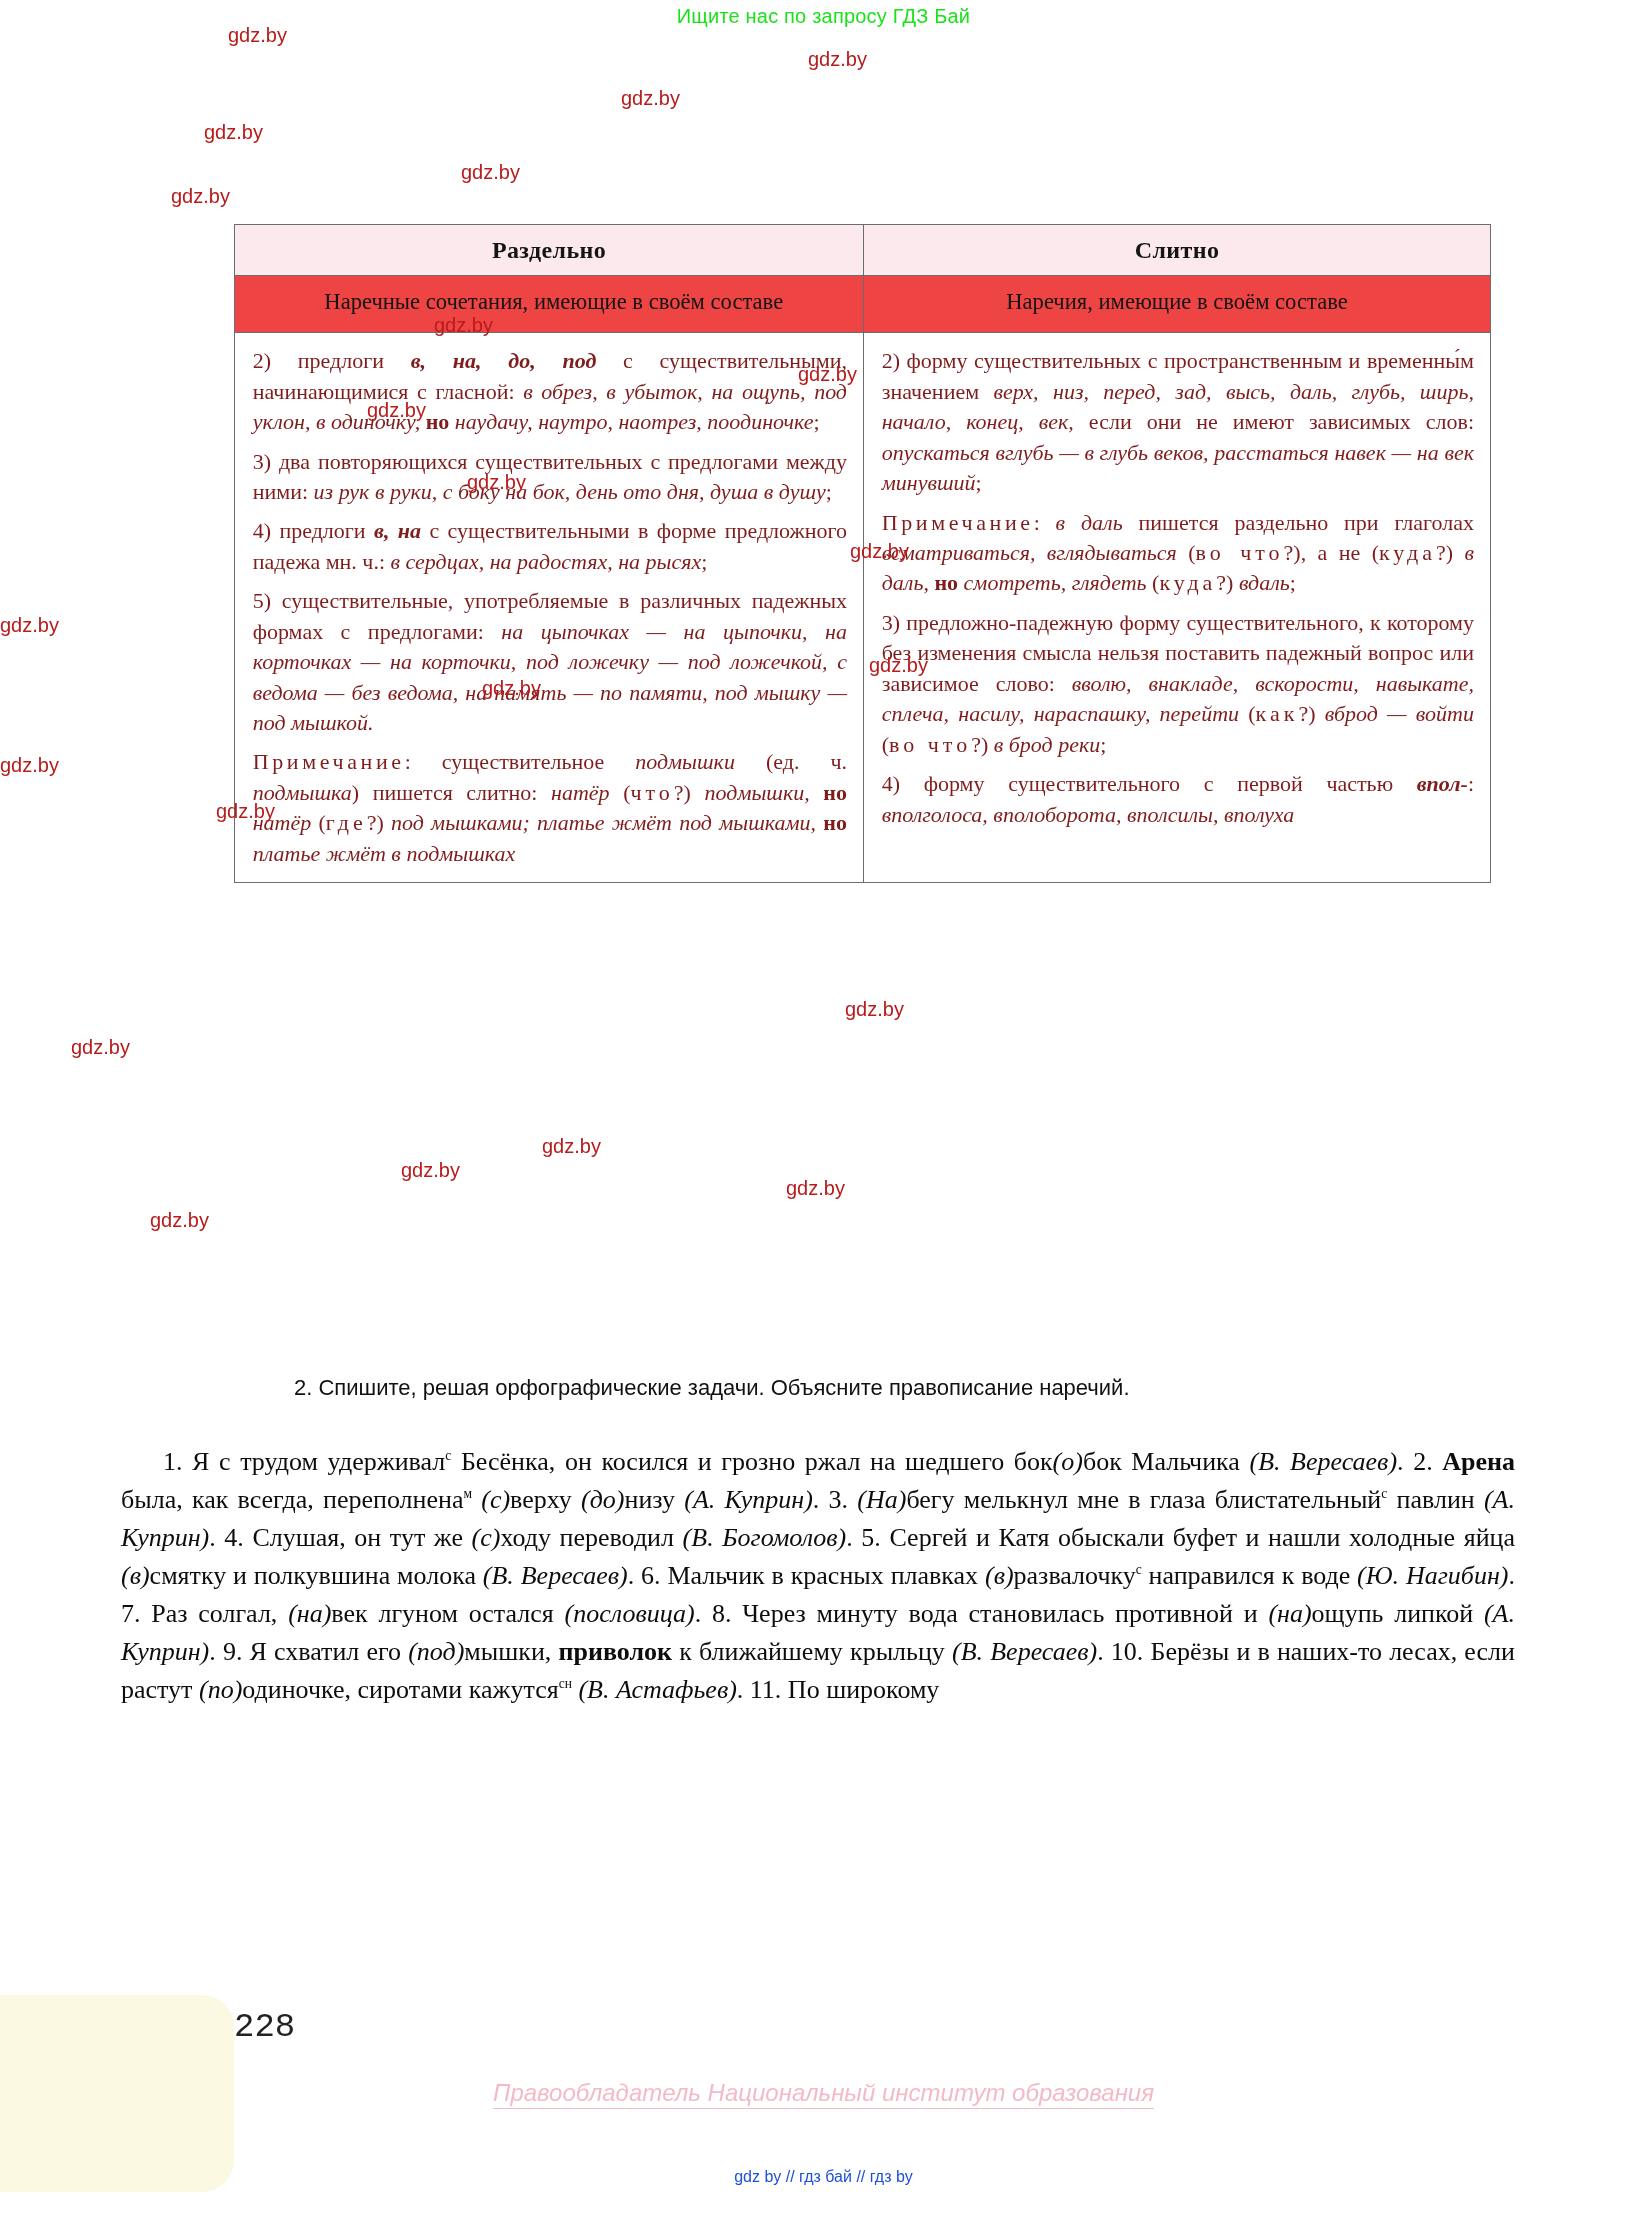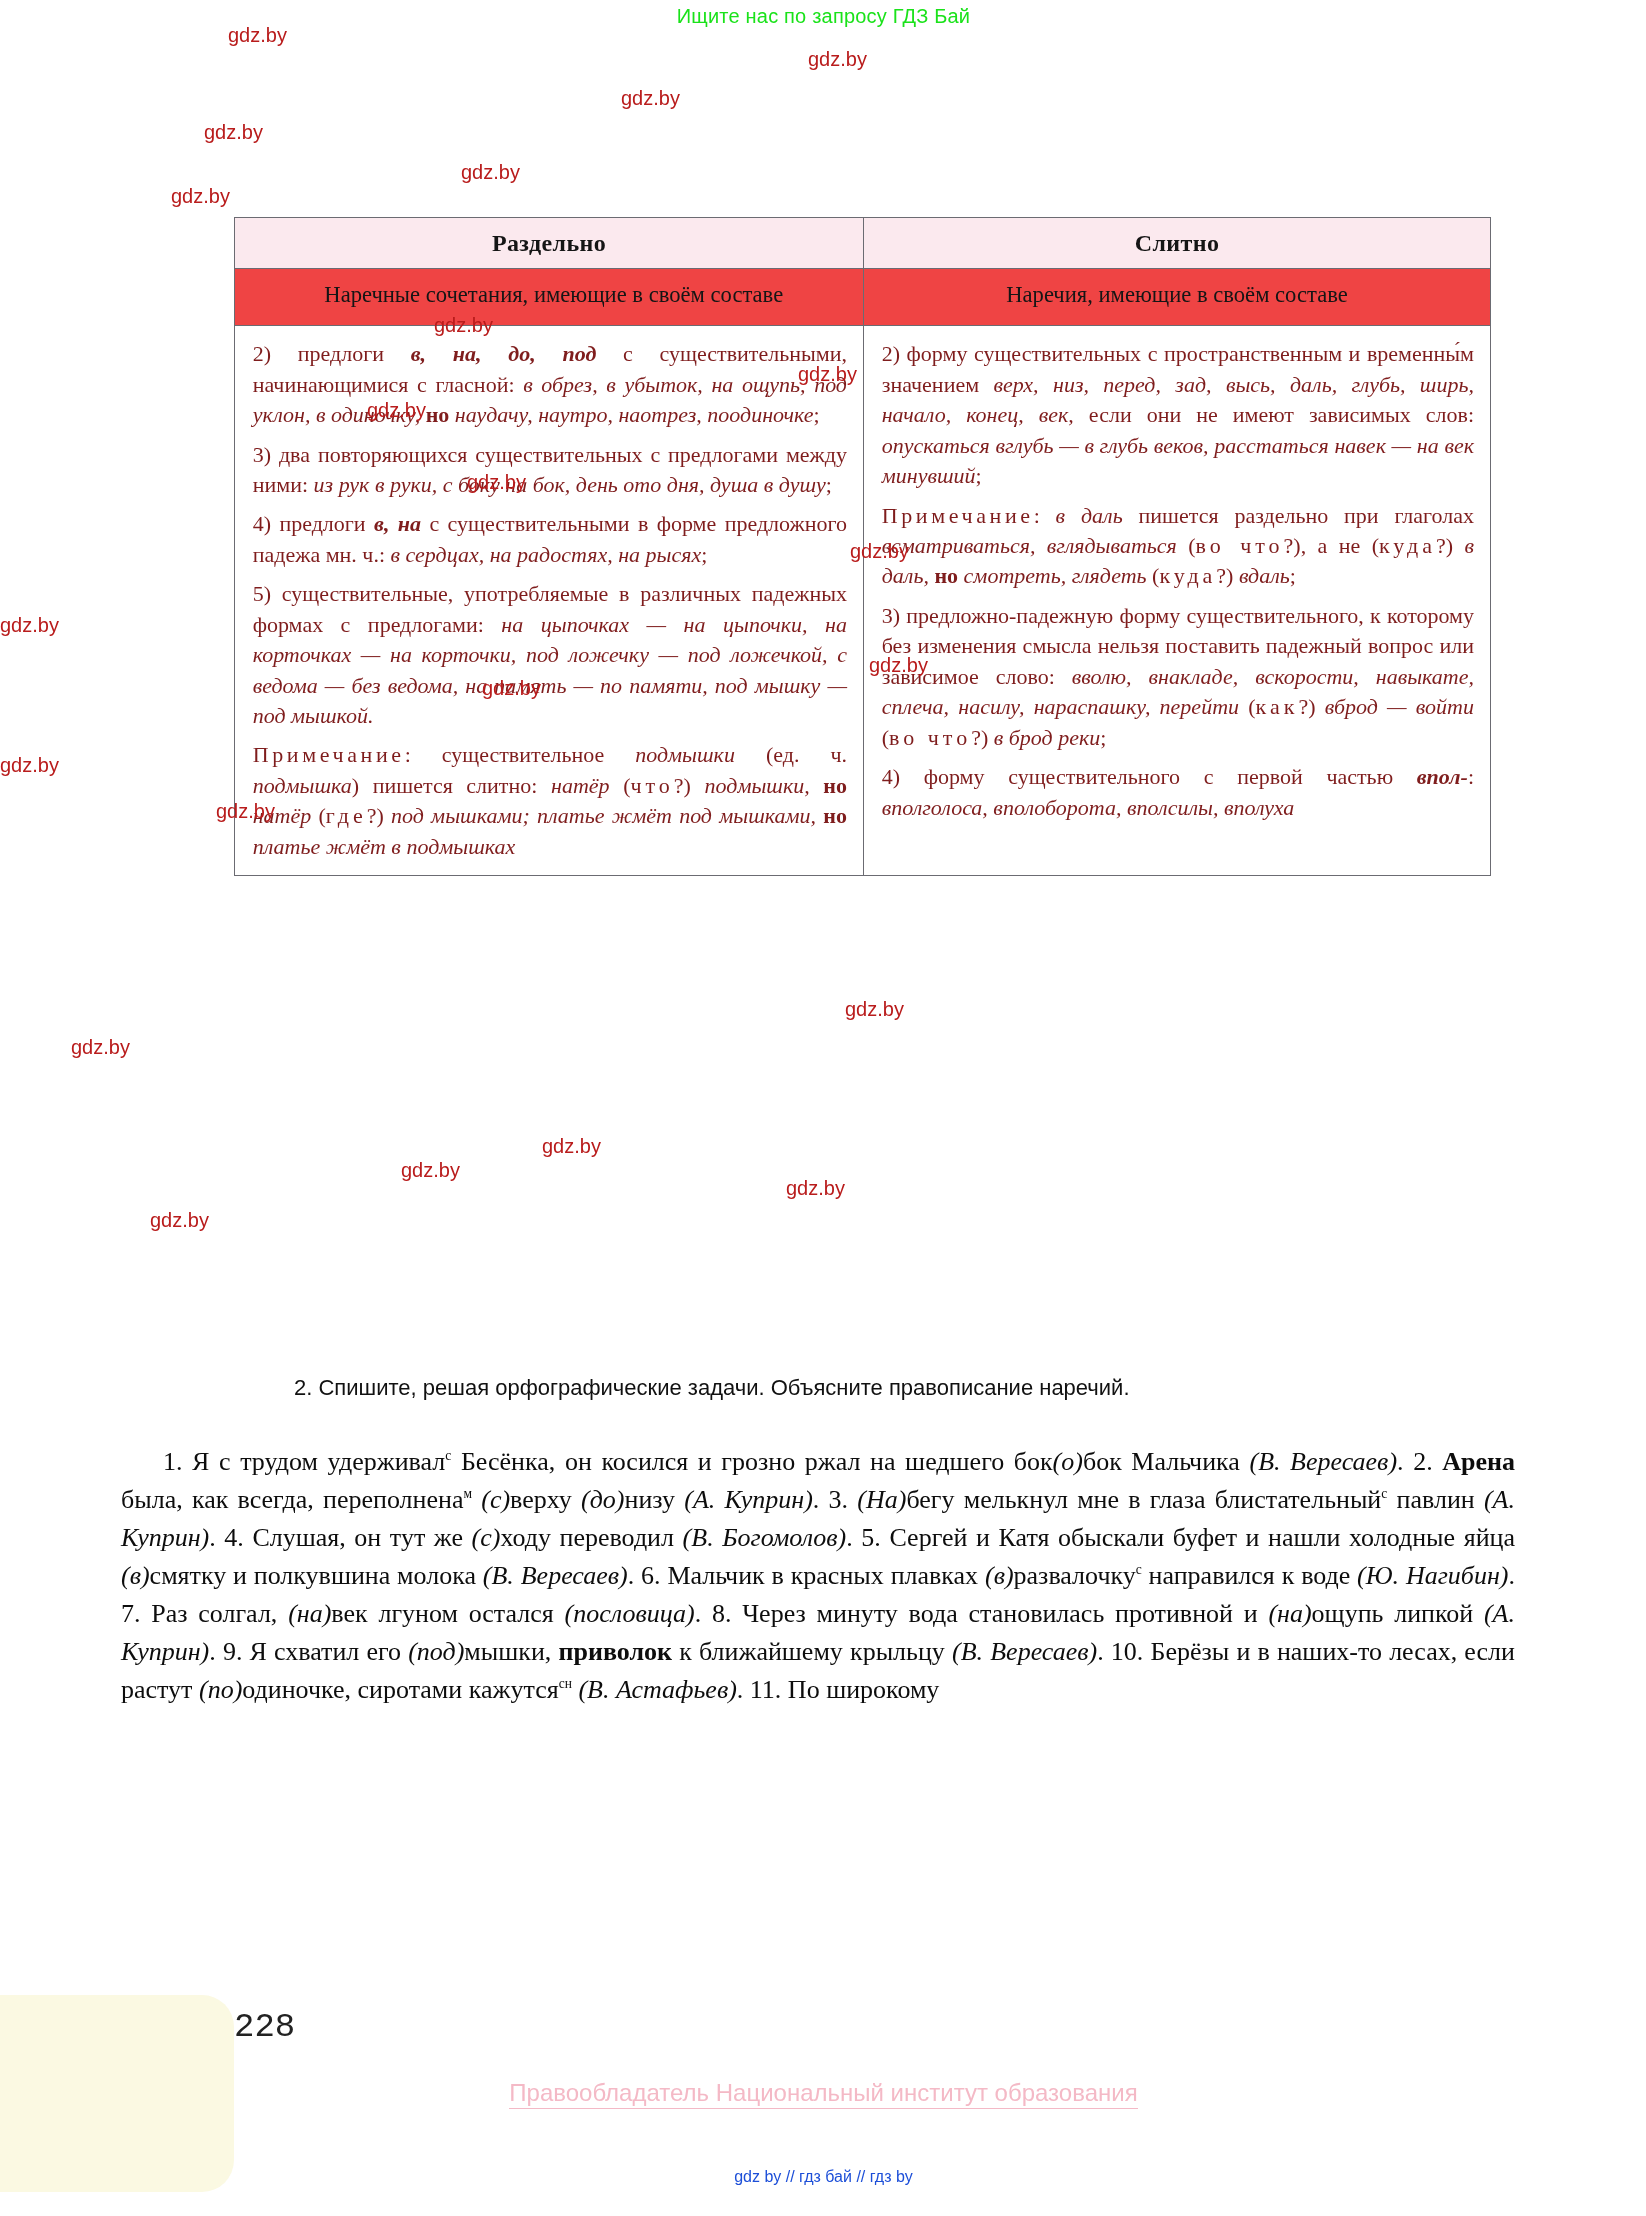--- a/index.html
+++ b/index.html
@@ -66,21 +66,21 @@
     font-size: 34px;
     color: #222;
     z-index: 2;
     font-family: Liberation Mono, monospace;
   }
 
   
   .rules-table {
     position: absolute;
     left: 234px;
-    top: 217px;
+    top: 224px;
     width: 1256px;
     border-collapse: collapse;
     table-layout: fixed;
     border-radius: 7px;
   }
   .rules-table td {
     border: 1.6px solid #6b6b72;
     vertical-align: top;
     padding: 0;
   }
@@ -163,20 +163,21 @@
   .copyright {
     position: absolute;
     left: 0;
     top: 2079px;
     width: 100%;
     text-align: center;
     font-family: "Liberation Sans", sans-serif;
     font-size: 24px;
     color: #f4b9c6;
     z-index: 3;
+    font-style: italic;
   }
   .copyright span { border-bottom: 1.6px solid #f4b9c6; padding-bottom: 1.6px; }
 
   
   .bottom-links {
     position: absolute;
     left: 0;
     top: 2168px;
     width: 100%;
     text-align: center;

